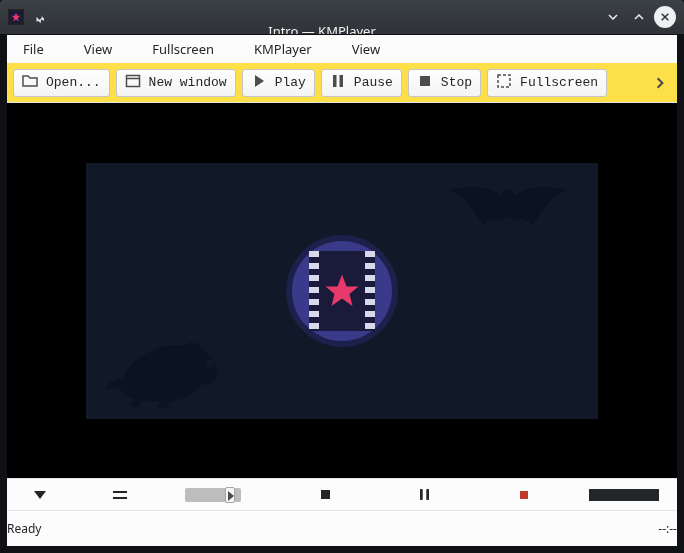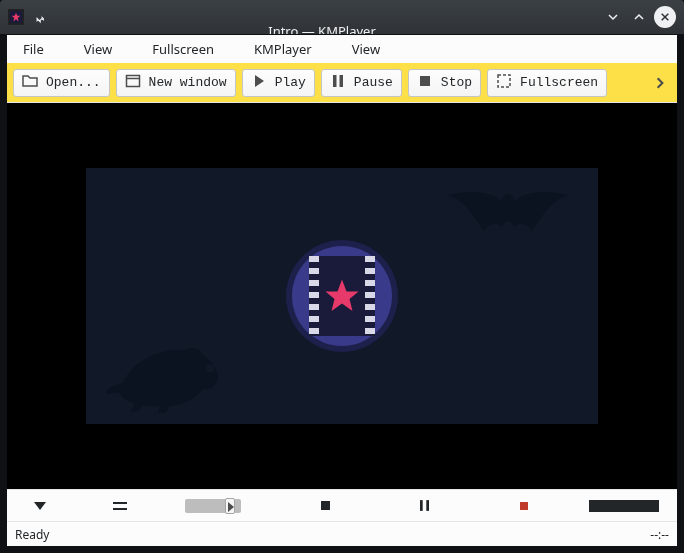--- a/index.html
+++ b/index.html
@@ -226,25 +226,25 @@
   .controls .volume {
     width: 70px;
     height: 12px;
     background: #232629;
   }
   .controls .recdot {
     width: 8px; height: 8px;
     background: #c0392b;
   }
   .statusbar {
-    height: 25px;
+    height: 36px;
     background: #fcfcfc;
     display: flex;
     align-items: center;
-    padding: 0 8px;
+    padding: 0 0;
     font-size: 12px;
     color: #232629;
     border-top: 1px solid #e5e5e5;
     justify-content: space-between;
   }
 </style>
 </head>
 <body>
 
 <div class="window">

